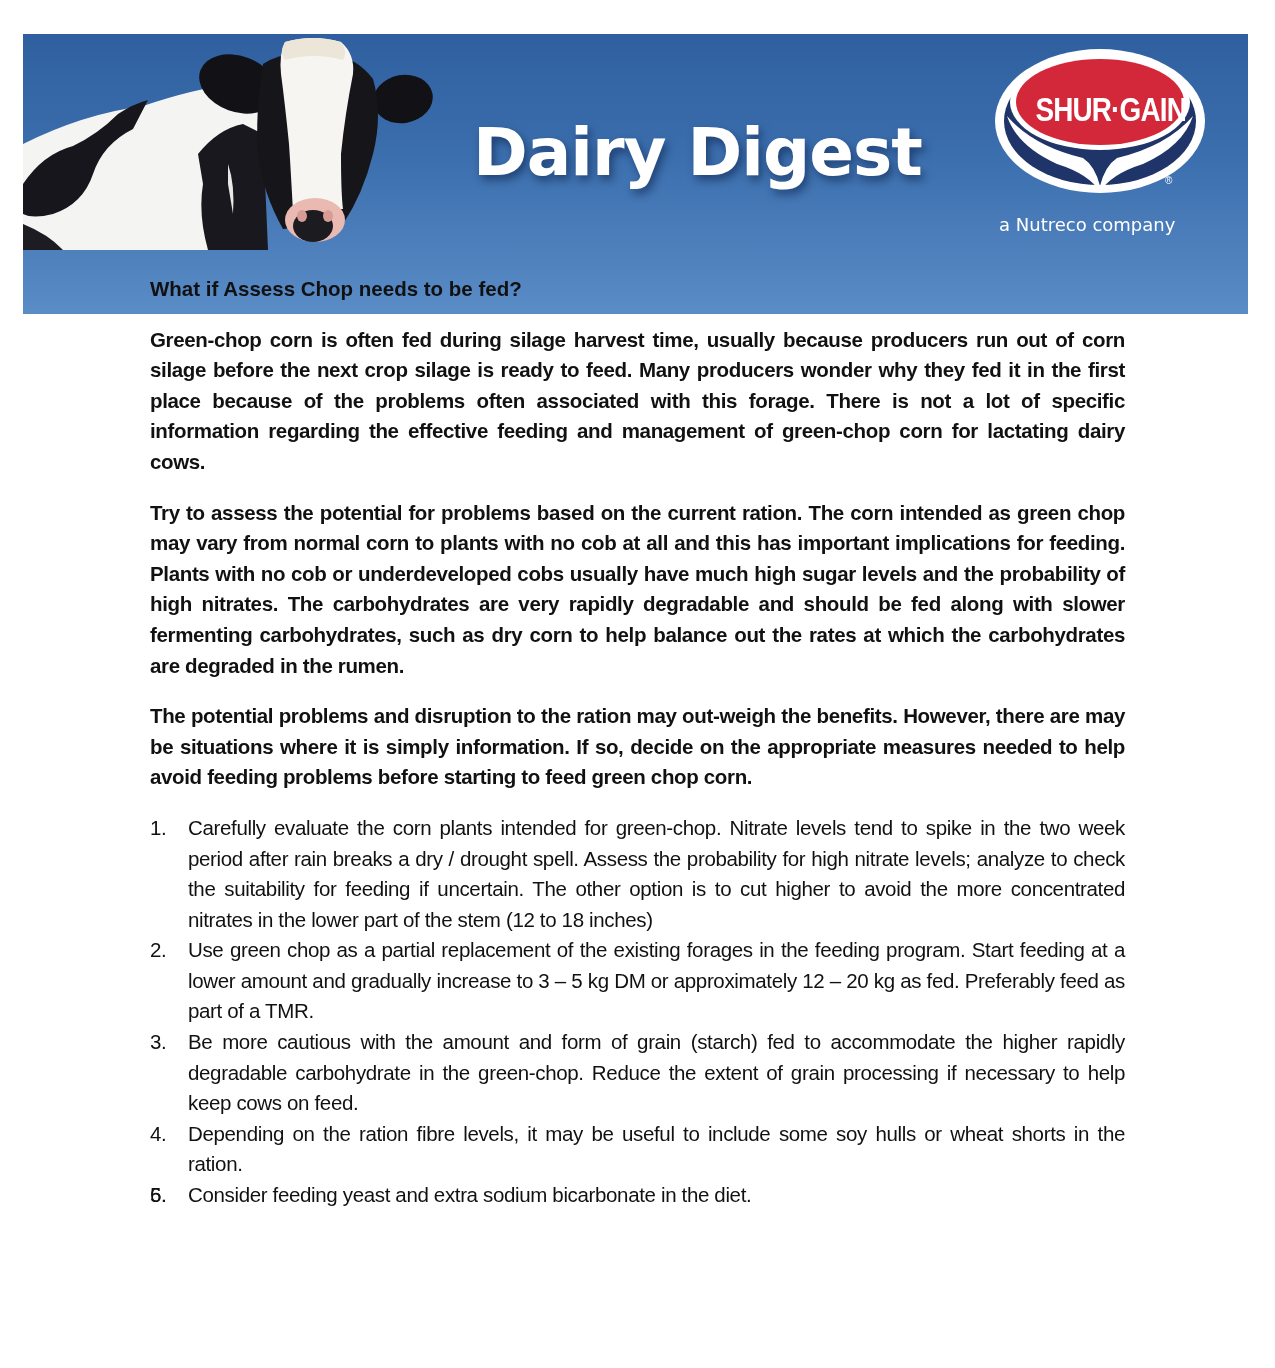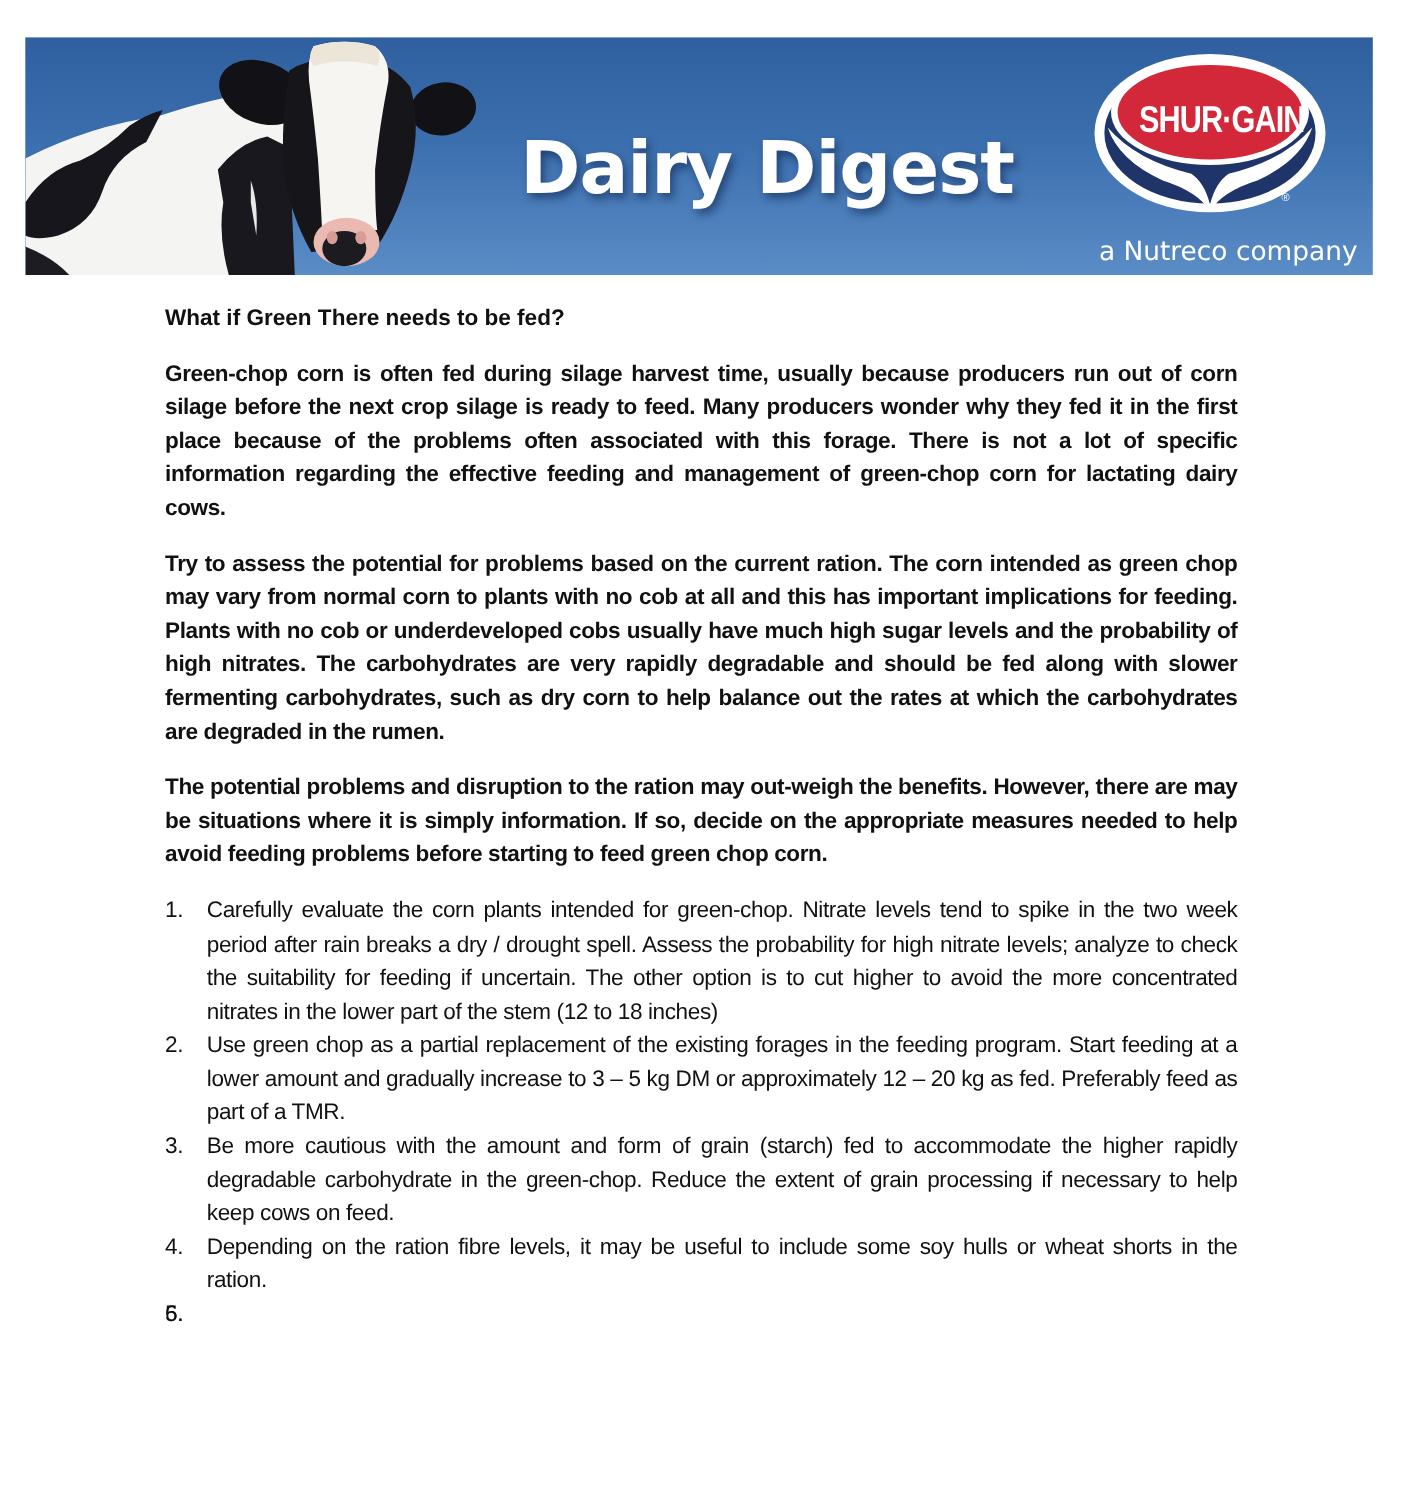--- a/index.html
+++ b/index.html
@@ -13,21 +13,21 @@
       position: relative;
       overflow: hidden;
       font-family: "Liberation Sans", "DejaVu Sans", sans-serif;
       color: #111111;
     }
     .banner {
       position: absolute;
       left: 23px;
       top: 34px;
       width: 1225px;
-      height: 216px;
+      height: 280px;
       background: linear-gradient(180deg, #2f5f9e 0%, #3c6fae 45%, #5a8cc6 100%);
       overflow: hidden;
     }
     .cow {
       position: absolute;
       left: 0;
       top: 0;
       width: 420px;
       height: 216px;
     }
@@ -71,21 +71,21 @@
       left: 1142px;
       top: 141px;
       font-size: 10px;
       color: #ffffff;
     }
     .tagline {
       position: absolute;
       left: 976px;
       top: 180px;
       font-family: "DejaVu Sans", sans-serif;
-      font-size: 24px;
+      font-size: 18px;
       color: #ffffff;
       white-space: nowrap;
     }
     .content {
       position: absolute;
       left: 150px;
       top: 274px;
       width: 975px;
       font-family: "Liberation Sans", sans-serif;
       font-size: 20.5px;
@@ -159,25 +159,25 @@
     <path d="M14 70 Q40 100 90 112 Q102 120 107 140 Q112 120 124 112 Q174 100 200 70 Q190 100 150 118 Q118 128 107 146 Q96 128 64 118 Q24 100 14 70 Z" fill="#ffffff"></path>
     <ellipse cx="107" cy="56" rx="90" ry="48" fill="#ffffff"></ellipse>
     <ellipse cx="107" cy="56" rx="84" ry="43" fill="#d3283a"></ellipse>
   </svg>
   <div class="logo-text">SHUR·GAIN</div>
   <div class="registered">®</div>
   <div class="tagline">a Nutreco company</div>
 </div>
 
 <div class="content">
-  <h2>What if Green There needs to be fed?</h2>
+  <h2>What if Assess Chop needs to be fed?</h2>
   <p>Green-chop corn is often fed during silage harvest time, usually because producers run out of corn silage before the next crop silage is ready to feed. Many producers wonder why they fed it in the first place because of the problems often associated with this forage. There is not a lot of specific information regarding the effective feeding and management of green-chop corn for lactating dairy cows.</p>
   <p>Try to assess the potential for problems based on the current ration. The corn intended as green chop may vary from normal corn to plants with no cob at all and this has important implications for feeding. Plants with no cob or underdeveloped cobs usually have much high sugar levels and the probability of high nitrates. The carbohydrates are very rapidly degradable and should be fed along with slower fermenting carbohydrates, such as dry corn to help balance out the rates at which the carbohydrates are degraded in the rumen.</p>
   <p>The potential problems and disruption to the ration may out-weigh the benefits. However, there are may be situations where it is simply information. If so, decide on the appropriate measures needed to help avoid feeding problems before starting to feed green chop corn.</p>
   <ol>
     <li><span class="num">1.</span><span>Carefully evaluate the corn plants intended for green-chop. Nitrate levels tend to spike in the two week period after rain breaks a dry / drought spell. Assess the probability for high nitrate levels; analyze to check the suitability for feeding if uncertain. The other option is to cut higher to avoid the more concentrated nitrates in the lower part of the stem (12 to 18 inches)</span></li>
     <li><span class="num">2.</span><span>Use green chop as a partial replacement of the existing forages in the feeding program. Start feeding at a lower amount and gradually increase to 3 – 5 kg DM or approximately 12 – 20 kg as fed. Preferably feed as part of a TMR.</span></li>
     <li><span class="num">3.</span><span>Be more cautious with the amount and form of grain (starch) fed to accommodate the higher rapidly degradable carbohydrate in the green-chop. Reduce the extent of grain processing if necessary to help keep cows on feed.</span></li>
     <li><span class="num">4.</span><span>Depending on the ration fibre levels, it may be useful to include some soy hulls or wheat shorts in the ration.</span></li>
     <li><span class="num">5.</span></li>
-    <li><span class="num">6.</span></li>
+    <li><span class="num">6.</span><span>Consider feeding yeast and extra sodium bicarbonate in the diet.</span></li>
   </ol>
 </div>
 
 </body></html>

